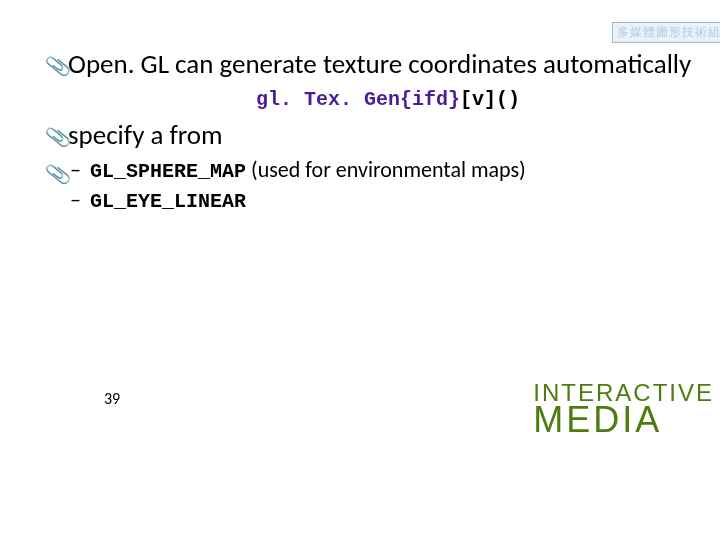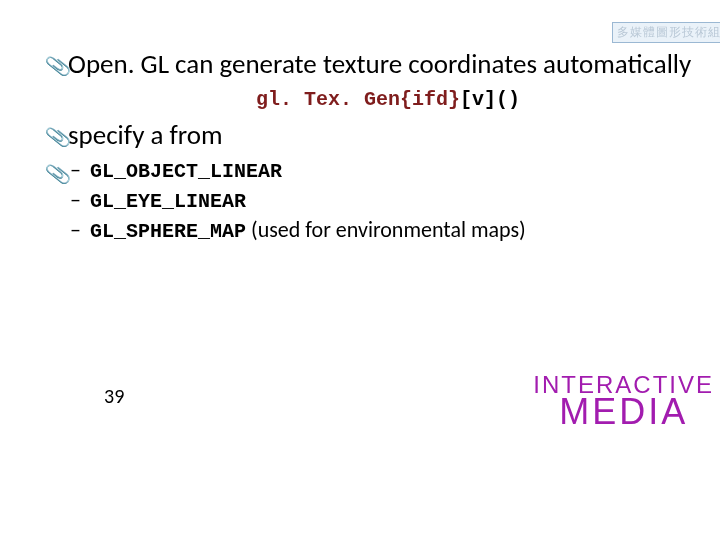--- a/index.html
+++ b/index.html
@@ -5,29 +5,29 @@
   * { margin: 0; padding: 0; box-sizing: border-box; }
   html, body { width: 720px; height: 540px; overflow: hidden; font-family: Calibri, "Segoe UI", Arial, sans-serif; background: #fff; color: #000; }
   .slide { position: relative; width: 720px; height: 452px; padding: 48px 28px 16px 28px; margin-left: 16px; }
   .badge { position: absolute; top: 22px; right: 10px; border: 1px solid #9bb8d3; background: #eaf2f9; color: #b9c8d6; font-size: 12px; padding: 1px 4px; letter-spacing: 1px; }
   .title { font-size: 36px; font-weight: 400; margin: 6px 0 26px 2px; }
   .bullets { list-style: none; padding-left: 24px; }
   .bullets > li { position: relative; margin-bottom: 4px; }
   .clip { position: absolute; left: -22px; top: 6px; color: #9a9a9a; font-size: 20px; transform: rotate(-10deg); }
   .b-text { font-size: 27px; line-height: 1.2; }
   .code-fn { font-family: "Courier New", monospace; font-size: 20px; font-weight: bold; text-align: center; margin: 8px 0 8px 0; }
-  .code-fn .fn { color: #7f1d1d; }
+  .code-fn .fn { color: #4c1d95; }
   .code-fn .args { color: #000; }
   .sub { list-style: none; padding-left: 22px; margin-top: 2px; }
   .sub > li { position: relative; font-size: 22px; line-height: 1.25; margin-bottom: 2px; }
   .sub > li::before { content: "–"; position: absolute; left: -20px; top: 0; }
   .mono { font-family: "Courier New", monospace; font-weight: bold; font-size: 20px; }
   .annot { font-family: Calibri, Arial, sans-serif; font-weight: normal; font-size: 22px; }
-  .pagenum { position: absolute; left: 88px; bottom: 44px; font-size: 20px; }
-  .media { position: absolute; right: 22px; bottom: 24px; font-family: Impact, "Arial Black", sans-serif; font-size: 32px; letter-spacing: 1px; color: #a21caf; text-shadow: 0 1px 0 #fff; line-height: 0.9; text-align: center; }
+  .pagenum { position: absolute; left: 88px; bottom: 44px; font-size: 16px; }
+  .media { position: absolute; right: 22px; bottom: 16px; font-family: Impact, "Arial Black", sans-serif; font-size: 32px; letter-spacing: 1px; color: #4d7c0f; text-shadow: 0 1px 0 #fff; line-height: 0.9; text-align: left; }
   .media .line1 { font-size: 24px; letter-spacing: 2px; }
   .media .line2 { font-size: 36px; letter-spacing: 3px; }
 </style>
 </head>
 <body>
 
 <div class="slide">
   <div class="badge">多媒體圖形技術組</div>
 
   <ul class="bullets">
@@ -44,23 +44,22 @@
     </li>
 
     <li>
       <span class="clip">📎</span>
       <div class="b-text">specify a from</div>
     </li>
 
     <li>
       <span class="clip">📎</span>
       <ul class="sub">
-        <li><span class="mono">GL_OBJECT_LINEAR</span></li>
+        <li><span class="mono">GL_SPHERE_MAP</span><span class="annot">  (used for environmental maps)</span></li>
         <li><span class="mono">GL_EYE_LINEAR</span></li>
-        <li><span class="mono">GL_SPHERE_MAP</span><span class="annot">  (used for environmental maps)</span></li>
       </ul>
     </li>
 
   </ul>
 
   <div class="pagenum">39</div>
 
   <div class="media">
     <div class="line1">INTERACTIVE</div>
     <div class="line2">MEDIA</div>

